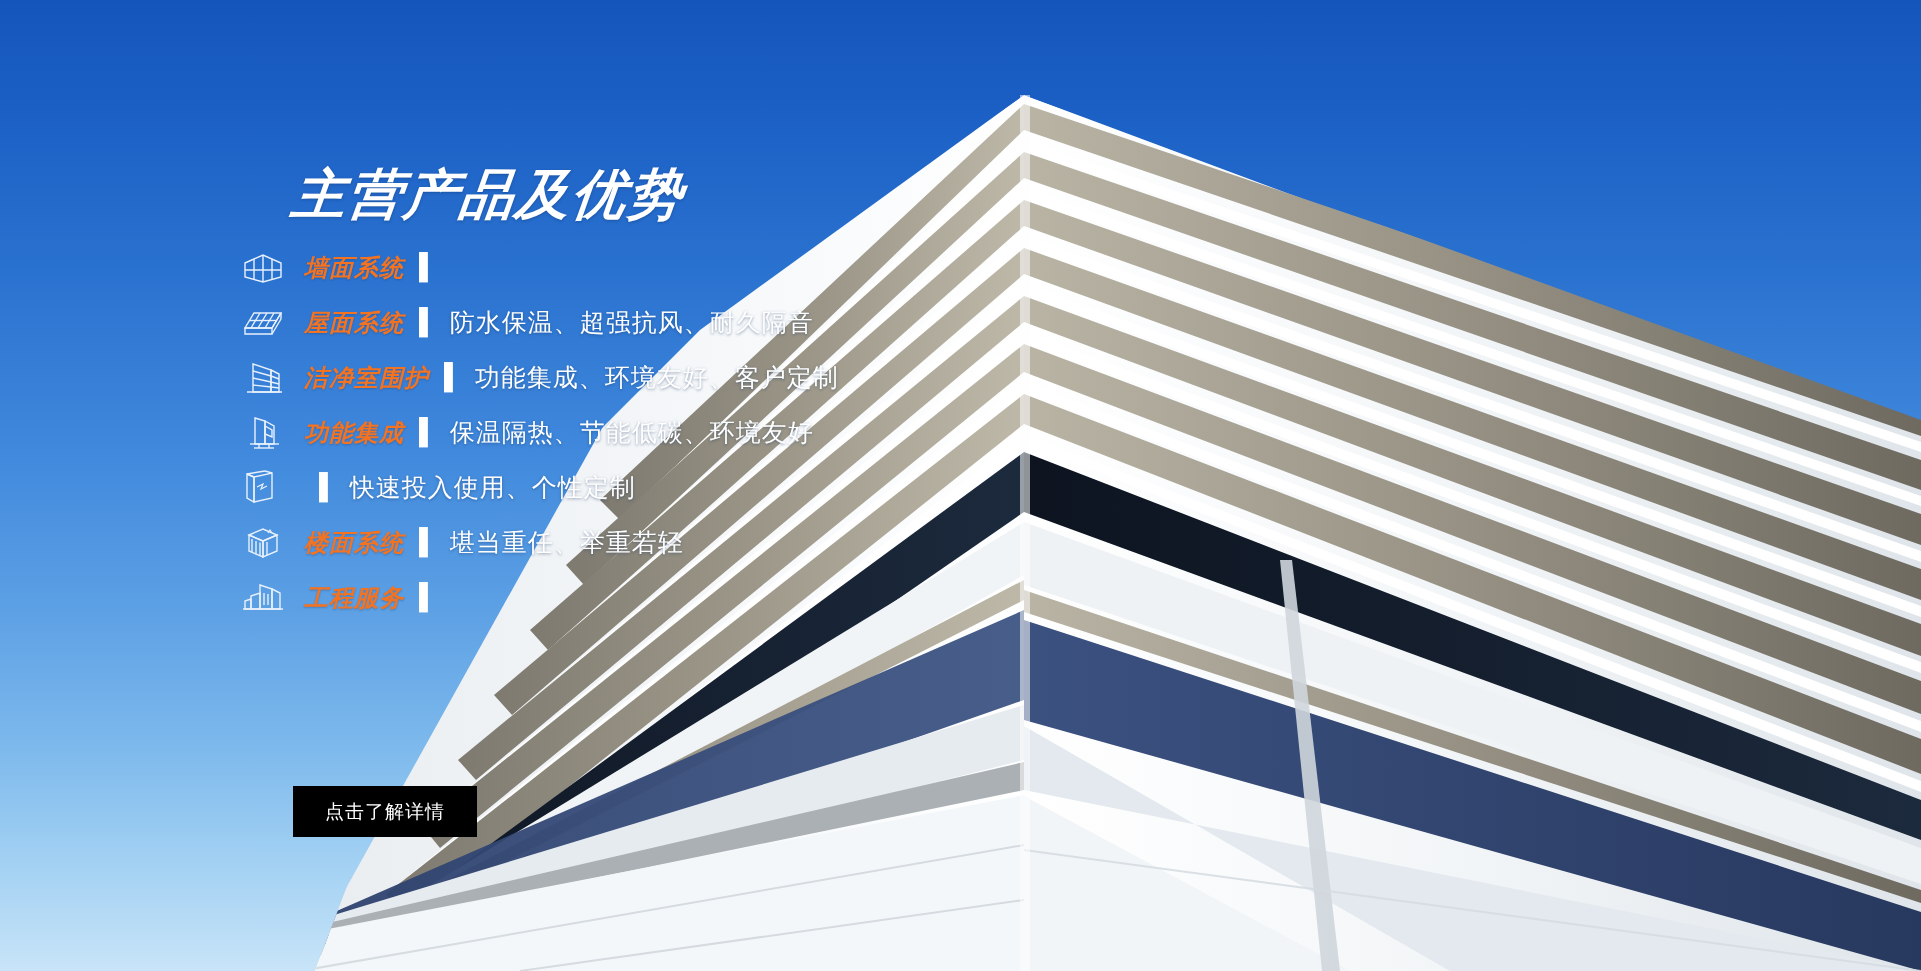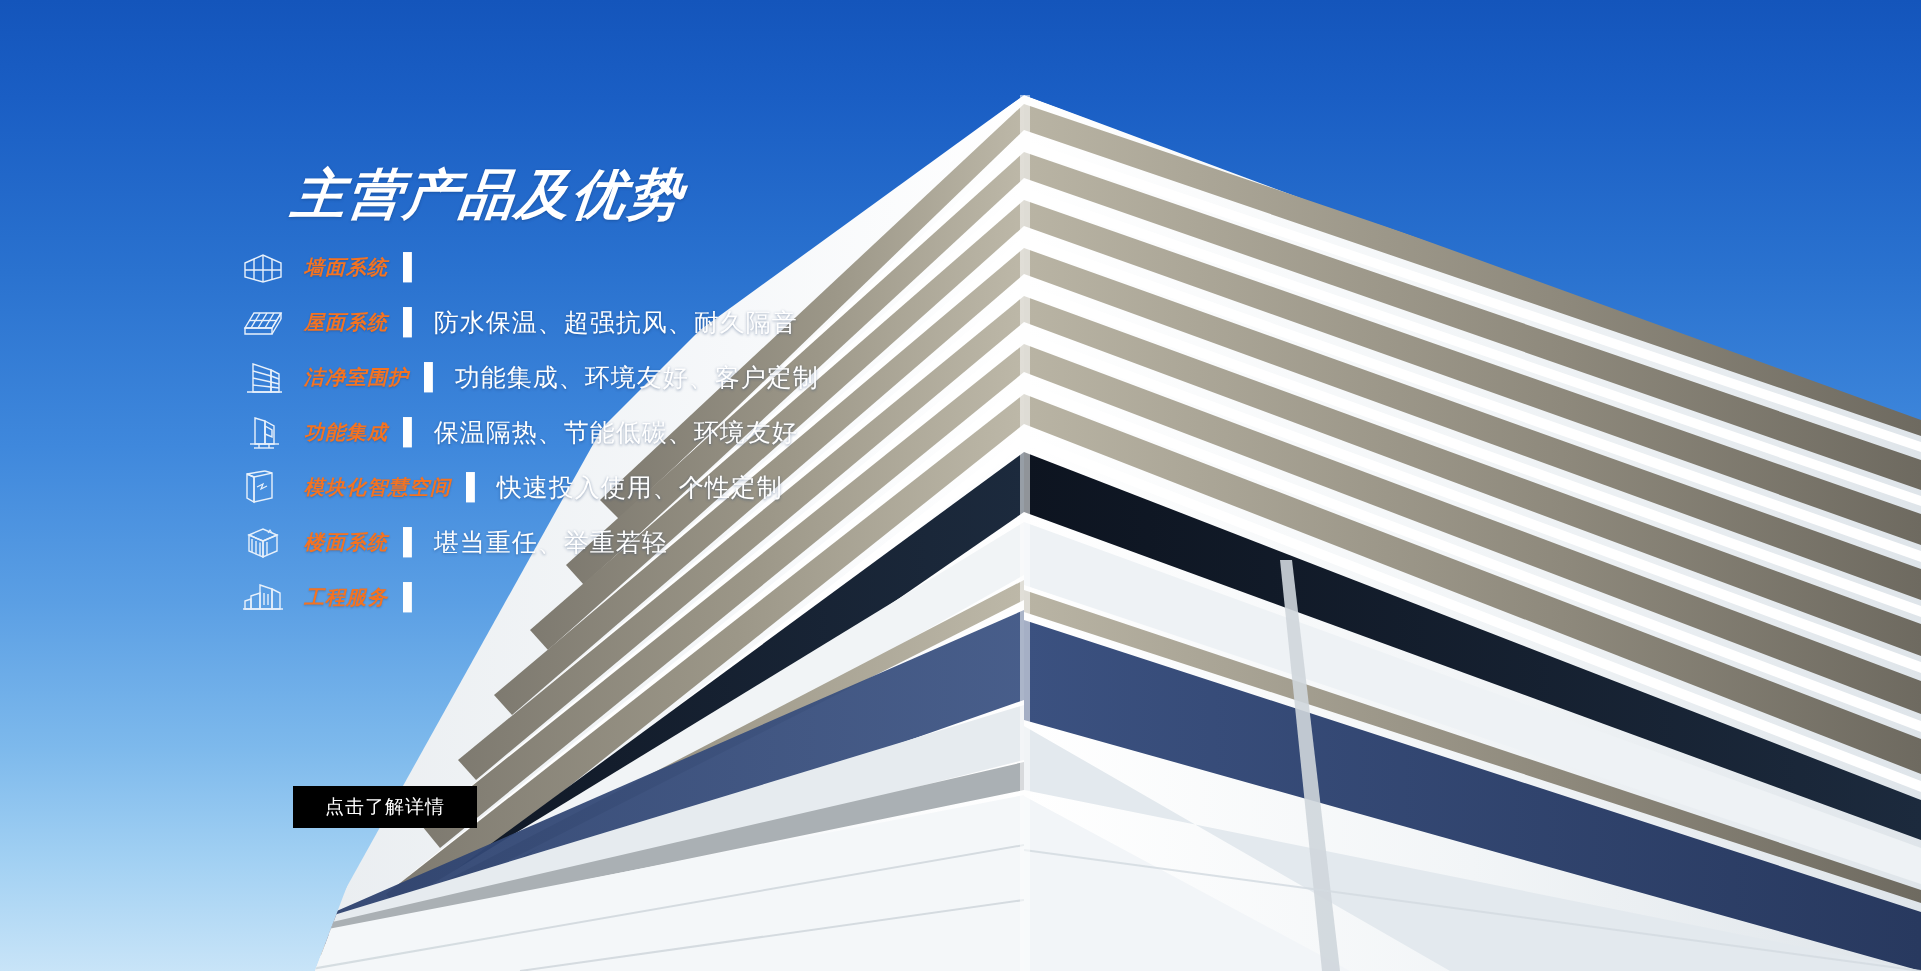--- a/index.html
+++ b/index.html
@@ -69,21 +69,21 @@
     min-width:54px;
     height:40px;
     display:flex;
     align-items:center;
     justify-content:center;
     margin-right:14px;
   }
   .feature-icon svg { display:block; }
   .feature-title {
     color:#f47321;
-    font-size:20px;
+    font-size:24px;
     font-weight:bold;
     font-style:italic;
     letter-spacing:1px;
     text-shadow:0 1px 2px rgba(20,50,100,0.30);
   }
   .feature-sep {
     color:#ffffff;
     font-size:25px;
     font-weight:bold;
     margin:0 13px 0 15px;
@@ -94,21 +94,21 @@
   .feature-desc {
     color:#ffffff;
     font-size:25px;
     letter-spacing:1px;
     text-shadow:0 1px 3px rgba(20,50,100,0.45);
   }
 
   #cta-button {
     position:absolute;
     top:786px; left:57px;
-    width:184px; height:42px;
+    width:184px; height:51px;
     background:#000000;
     color:#ffffff;
     font-size:19px;
     letter-spacing:1px;
     display:flex;
     align-items:center;
     justify-content:center;
     cursor:pointer;
     border:none;
     font-family:"Liberation Sans","DejaVu Sans",sans-serif;
@@ -314,21 +314,20 @@
         <span class="feature-icon">
           <svg width="44" height="36" viewBox="0 0 44 36" fill="none" stroke="#e8f1fb" stroke-width="1.4">
             <polygon points="13,7 31,3 31,28 13,32"></polygon>
             <polygon points="13,7 13,32 6,28 6,4"></polygon>
             <line x1="6" y1="4" x2="13" y2="7"></line>
             <line x1="6" y1="4" x2="24" y2="1"></line>
             <line x1="24" y1="1" x2="31" y2="3"></line>
             <path d="M16 17 L22 14 L20 19 L26 16" stroke-width="1.2"></path>
           </svg>
         </span>
-        <span class="feature-title">模块化智慧空间</span>
         <span class="feature-sep">▌</span>
         <span class="feature-desc">快速投入使用、个性定制</span>
       </li>
 
       <li class="feature-row">
         <span class="feature-icon">
           <svg width="44" height="36" viewBox="0 0 44 36" fill="none" stroke="#e8f1fb" stroke-width="1.4">
             <polygon points="8,10 22,4 36,10 22,16"></polygon>
             <polygon points="8,10 8,26 22,32 22,16"></polygon>
             <polygon points="36,10 36,26 22,32 22,16"></polygon>

